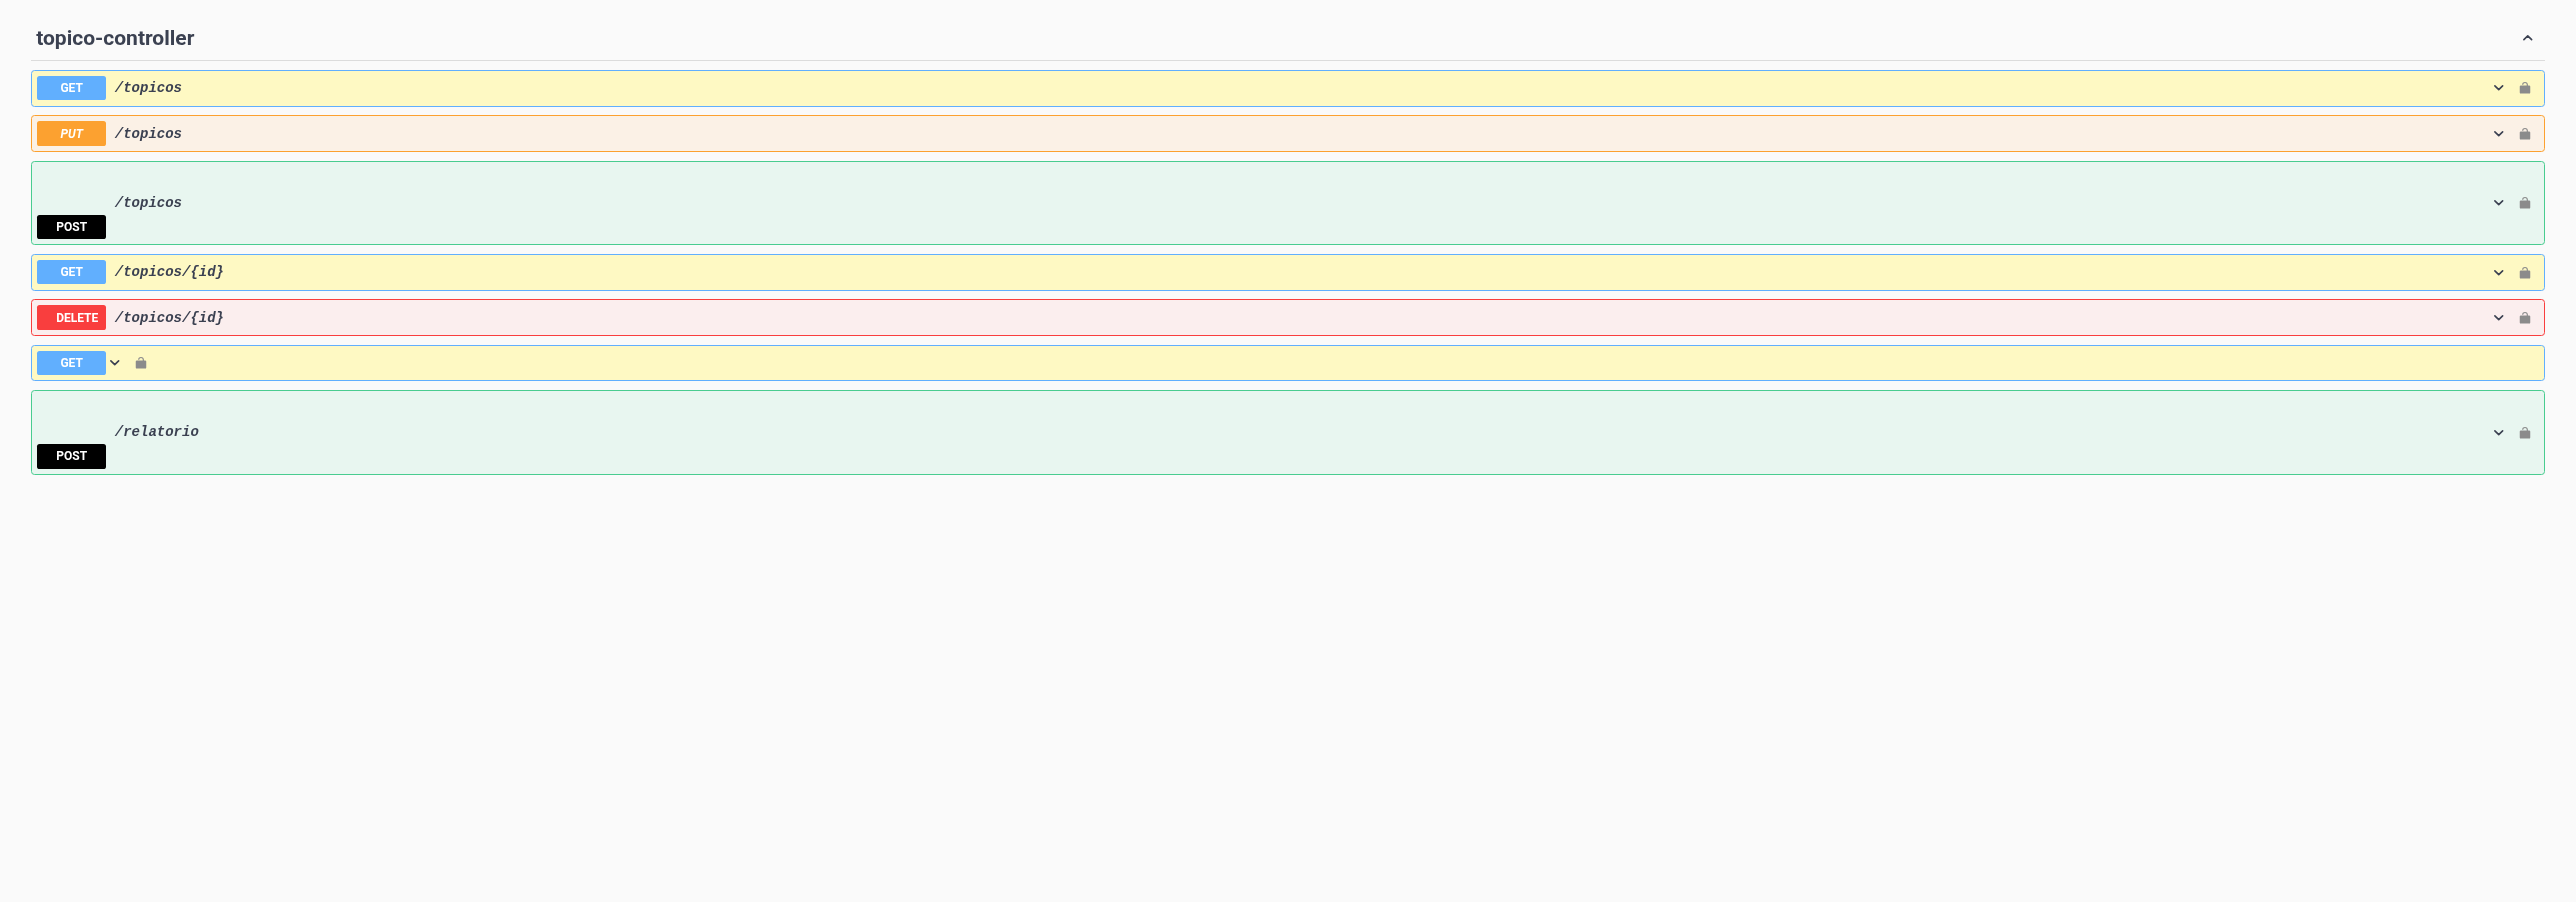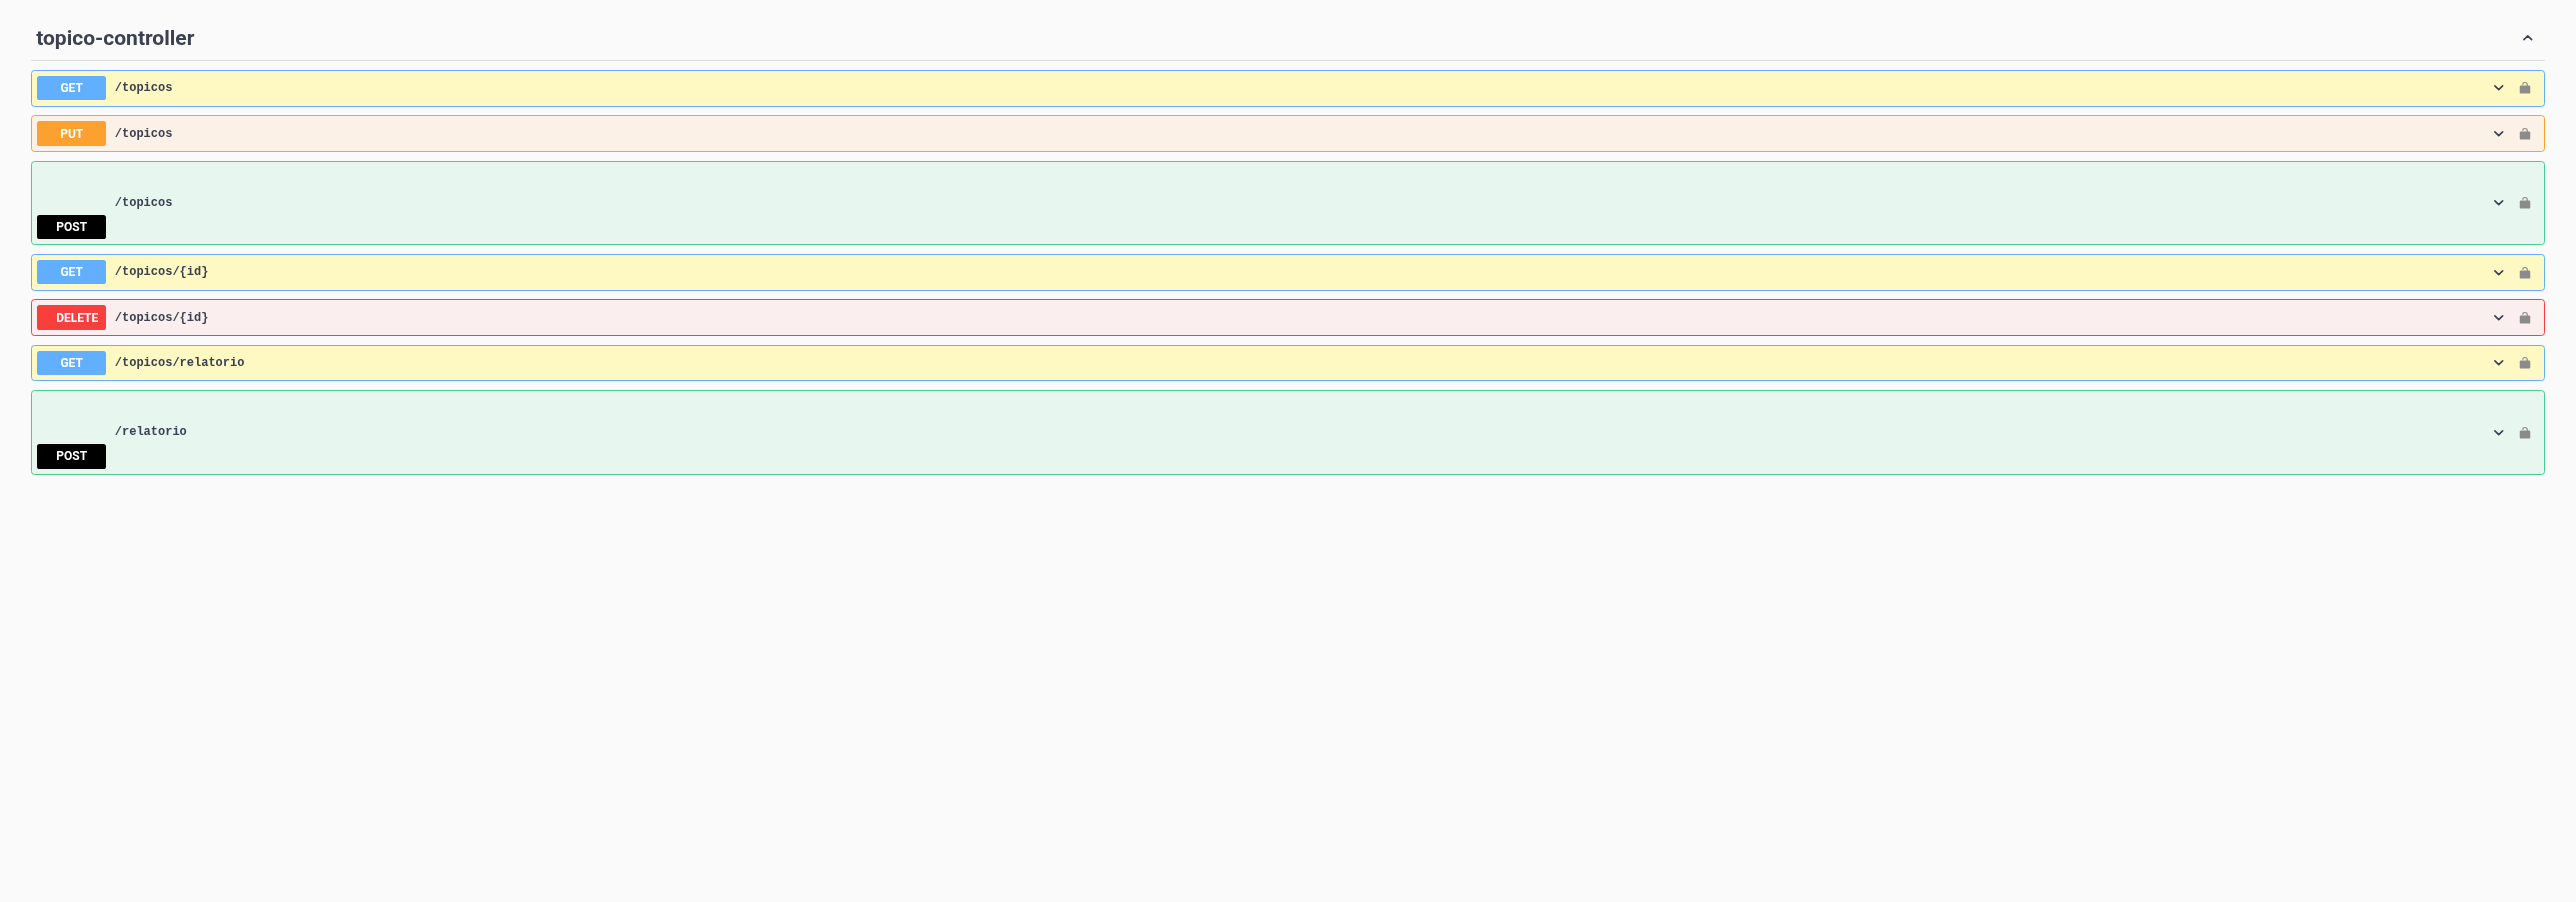--- a/index.html
+++ b/index.html
@@ -71,36 +71,38 @@
       color: #fff;
       font-size: 12px;
       font-weight: 700;
       font-family: -apple-system, BlinkMacSystemFont, "Segoe UI", Roboto, sans-serif;
     }
     .method-badge.get {
       background: #61affe;
     }
     .method-badge.put {
       background: #fca130;
+      font-style: italic;
     }
     .method-badge.post {
       background: #000000;
       margin-top: 48px;
     }
     .method-badge.delete {
       background: #f93e3e;
       padding-left: 11px;
     }
     .endpoint-path {
       font-family: "SFMono-Regular", Consolas, "Liberation Mono", Menlo, monospace;
-      font-size: 12px;
+      font-size: 14px;
       font-weight: 600;
       color: #3b4151;
       margin-left: 8.6px;
       flex: 1;
+      font-style: italic;
     }
     .endpoint-actions {
       display: flex;
       align-items: center;
       gap: 8.6px;
       padding-right: 5.2px;
     }
     .expand-chevron {
       width: 17.3px;
       height: 17.3px;
@@ -212,21 +214,20 @@
       <div class="lock-icon">
         <svg width="14" height="15.5" viewBox="0 0 24 24" fill="#8b8b8b">
             <path d="M17 8V7a5 5 0 0 0-10 0h2a3 3 0 0 1 6 0v1H5a2 2 0 0 0-2 2v10a2 2 0 0 0 2 2h14a2 2 0 0 0 2-2V10a2 2 0 0 0-2-2h-2z"></path>
           </svg>
       </div>
     </div>
   </div>
 
   <div class="endpoint get">
     <span class="method-badge get">GET</span>
-    <span class="endpoint-path">/topicos/relatorio</span>
     <div class="endpoint-actions">
       <div class="expand-chevron">
         <svg width="15.5" height="15.5" viewBox="0 0 24 24" fill="none" stroke="#3b4151" stroke-width="2.5" stroke-linecap="round" stroke-linejoin="round">
             <polyline points="6 9 12 15 18 9"></polyline>
           </svg>
       </div>
       <div class="lock-icon">
         <svg width="14" height="15.5" viewBox="0 0 24 24" fill="#8b8b8b">
             <path d="M17 8V7a5 5 0 0 0-10 0h2a3 3 0 0 1 6 0v1H5a2 2 0 0 0-2 2v10a2 2 0 0 0 2 2h14a2 2 0 0 0 2-2V10a2 2 0 0 0-2-2h-2z"></path>
           </svg>

